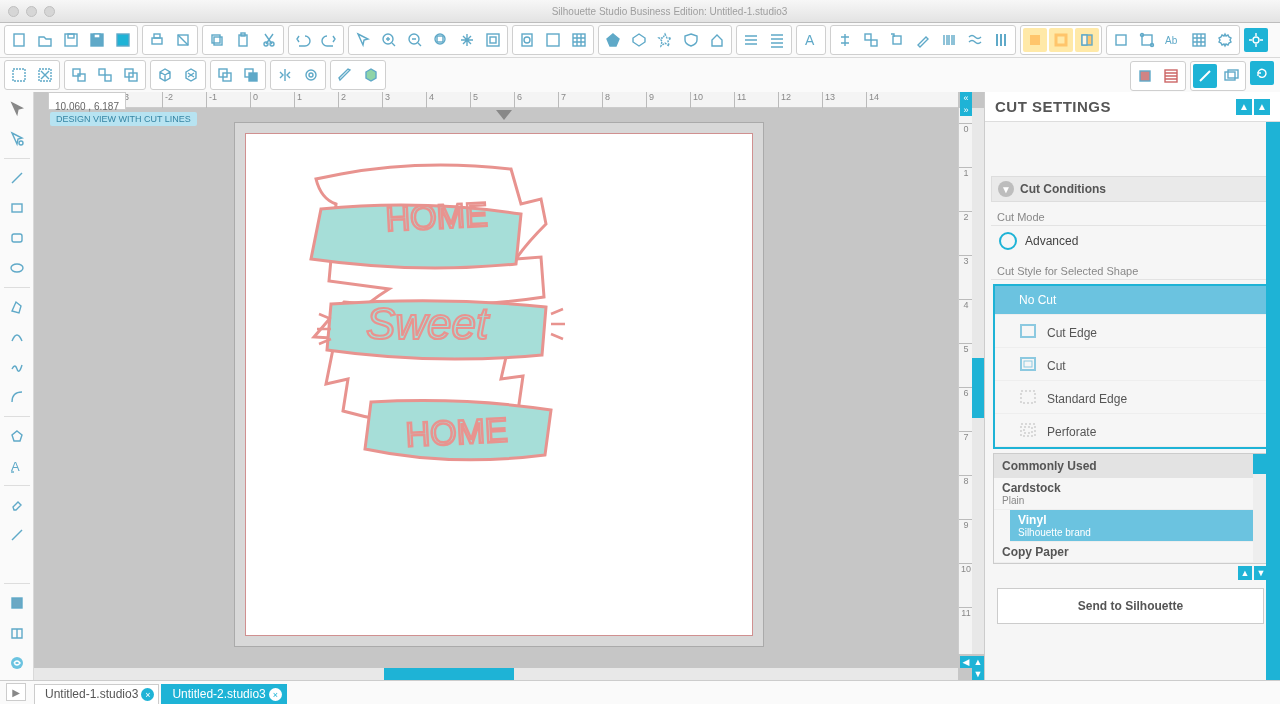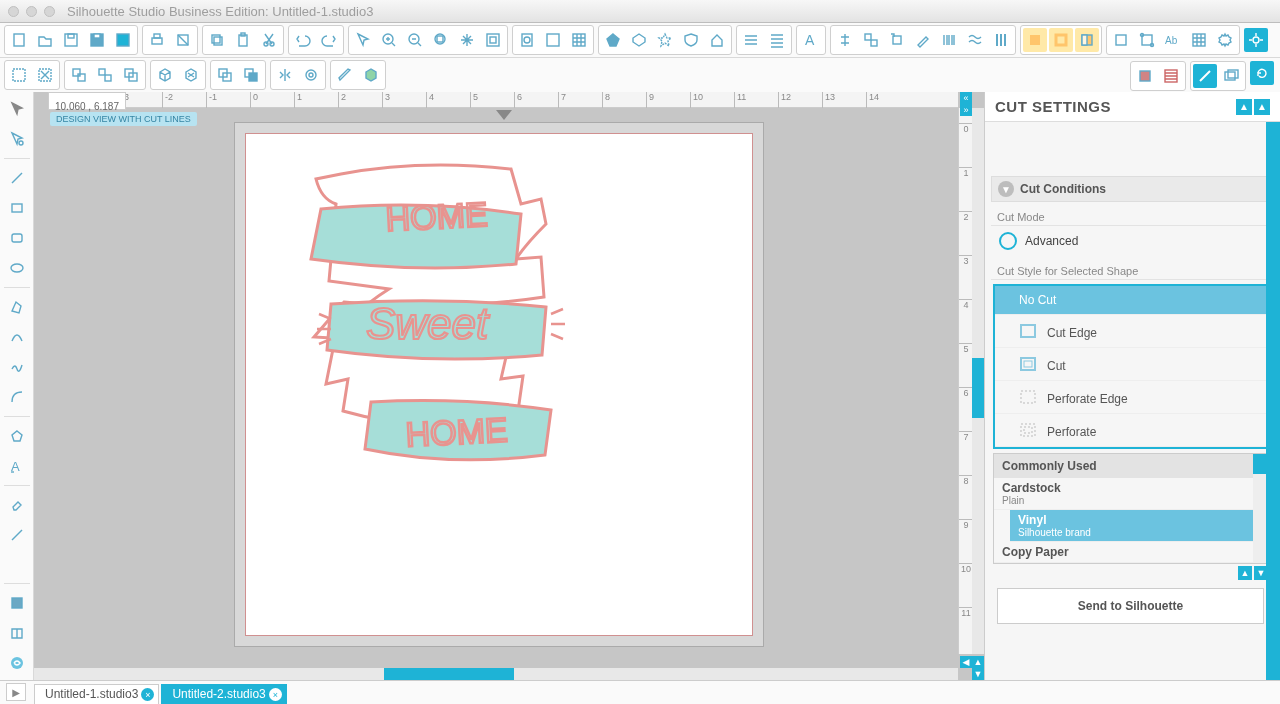--- a/index.html
+++ b/index.html
@@ -2,21 +2,21 @@
 <html><head>
 <meta charset="utf-8">
 <style>
 * { margin:0; padding:0; box-sizing:border-box; font-family:"Lucida Grande",Helvetica,Arial,sans-serif; }
 body { width:1280px; height:704px; background:#e8e8e8; overflow:hidden; font-size:12px; color:#444; }
 
 
 .titlebar { height:23px; background:linear-gradient(#f7f7f7,#e3e3e3); border-bottom:1px solid #bdbdbd; display:flex; align-items:center; padding:0 8px; }
 .traffic { display:flex; gap:7px; margin-right:12px; }
 .traffic span { width:11px; height:11px; border-radius:50%; background:#d6d6d6; border:1px solid #c0c0c0; }
-.titlebar .title { flex:1; text-align:left; color:#9e9e9e; font-size:13px; }
+.titlebar .title { flex:1; text-align:center; color:#9e9e9e; font-size:10px; }
 
 
 .toolbar { display:flex; align-items:center; padding:2px 4px; background:#fafafa; border-bottom:1px solid #d9d9d9; gap:4px; }
 .toolbar .group { display:flex; gap:2px; border:1px solid #cfcfcf; border-radius:3px; padding:2px; background:#fff; }
 .tbtn { width:24px; height:24px; display:flex; align-items:center; justify-content:center; border-radius:2px; cursor:pointer; }
 .tbtn svg { width:16px; height:16px; stroke:#5fa9c8; stroke-width:1.4; fill:none; }
 .tbtn.filled svg { fill:#5fa9c8; stroke:#5fa9c8; }
 .tbtn.hl { background:#ffe9a8; }
 .tbtn.cyan { background:#1eb3d6; }
 
@@ -702,21 +702,21 @@
             <svg class="cicon">
               <rect x="2" y="3" width="14" height="12" fill="none" stroke="#8cc9e0" stroke-width="2"></rect>
               <rect x="5" y="6" width="8" height="6" fill="none" stroke="#8cc9e0"></rect>
             </svg>
             <span>Cut</span>
           </div>
         <div class="cut-item">
             <svg class="cicon">
               <rect x="2" y="3" width="14" height="12" fill="none" stroke="#bbb" stroke-dasharray="2,2"></rect>
             </svg>
-            <span>Perforate Edge</span>
+            <span>Standard Edge</span>
           </div>
         <div class="cut-item">
             <svg class="cicon">
               <rect x="2" y="3" width="14" height="12" fill="none" stroke="#bbb" stroke-dasharray="2,2"></rect>
               <rect x="5" y="6" width="8" height="6" fill="none" stroke="#bbb" stroke-dasharray="2,2"></rect>
             </svg>
             <span>Perforate</span>
           </div>
       </div>
       <div class="mat-list">

